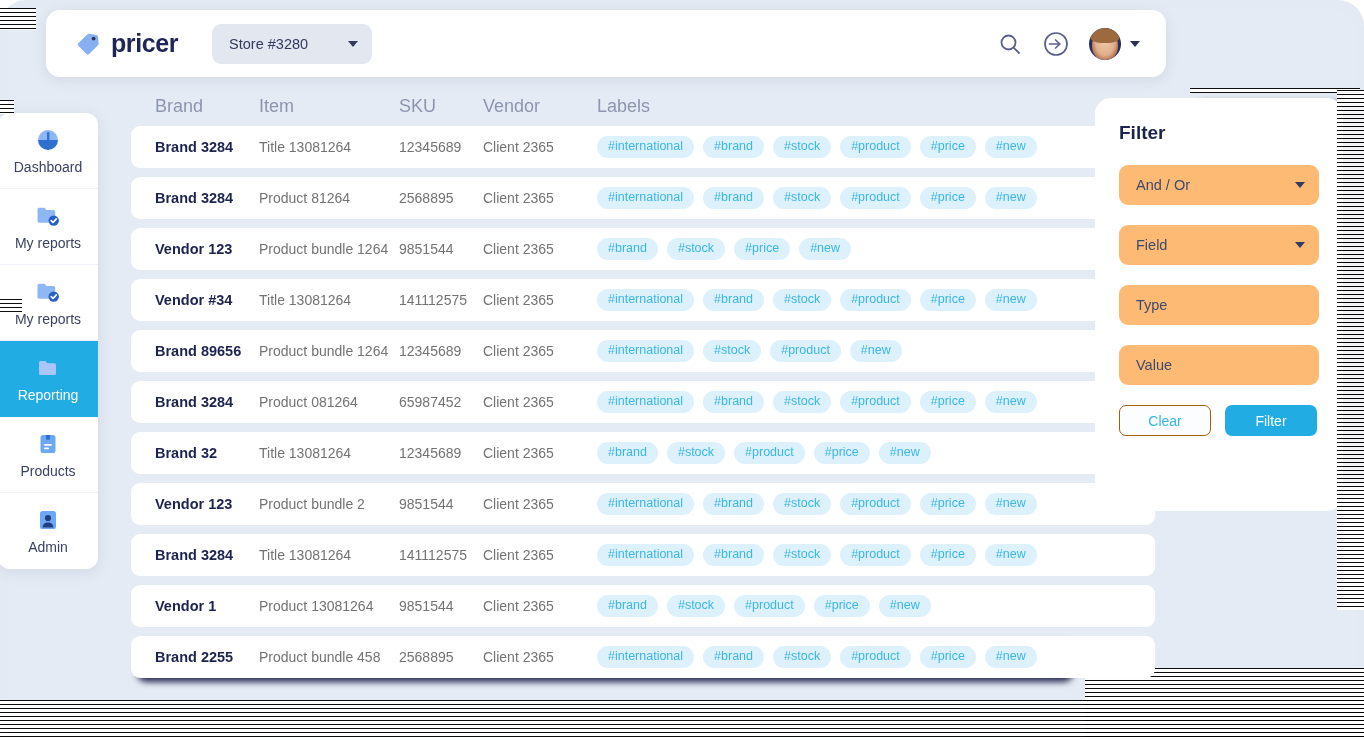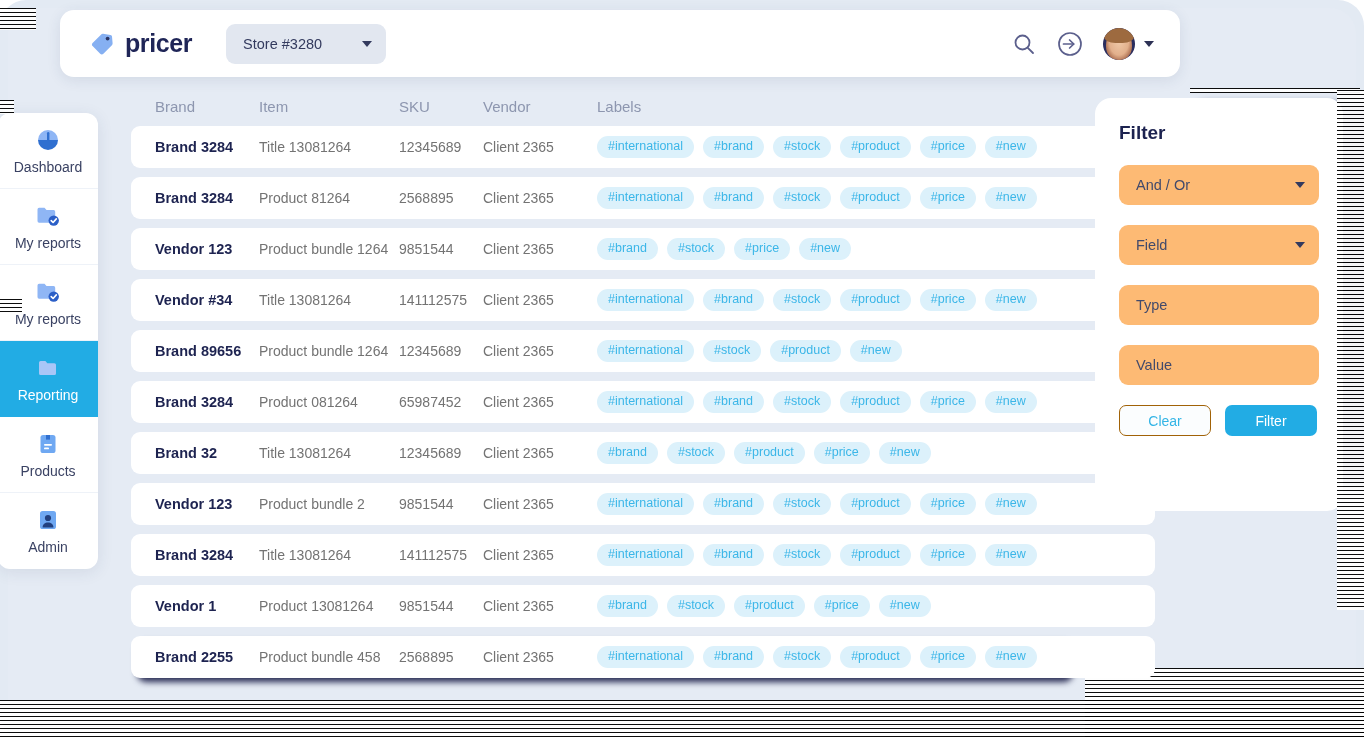--- a/index.html
+++ b/index.html
@@ -29,21 +29,21 @@
   }
   .app-backdrop.inner {
     left: 8px; top: 8px;
     width: 1348px; height: 724px;
     background: #e5ebf4;
   }
 
   
   .header {
     position: absolute;
-    left: 60px; top: 10px;
+    left: 46px; top: 10px;
     width: 1120px; height: 67px;
     background: #ffffff;
     border-radius: 14px;
     box-shadow: 0 3px 14px rgba(40,60,100,0.10);
     display: flex;
     align-items: center;
     padding: 0 26px 0 30px;
   }
   .logo-wrap { display:flex; align-items:center; gap:11px; }
   .logo-tag { width: 24px; height: 24px; position: relative; }
@@ -147,21 +147,21 @@
     margin-bottom: 16px;
   }
 
   .table-head {
     display: flex;
     align-items: center;
     height: 20px;
     margin-bottom: 10px;
   }
   .table-head .th {
-    font-size: 15px;
+    font-size: 18px;
     color: #8d96af;
   }
 
   .col-brand  { width: 128px; flex: none; padding-left: 24px; }
   .col-item   { width: 140px; flex: none; }
   .col-sku    { width: 84px;  flex: none; }
   .col-vendor { width: 114px; flex: none; }
   .col-labels { flex: 1; }
 
   .rows { display: flex; flex-direction: column; gap: 9px; }

